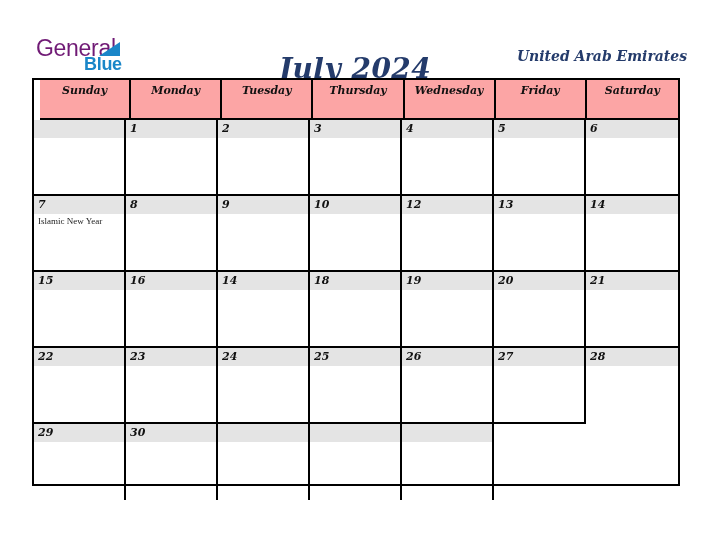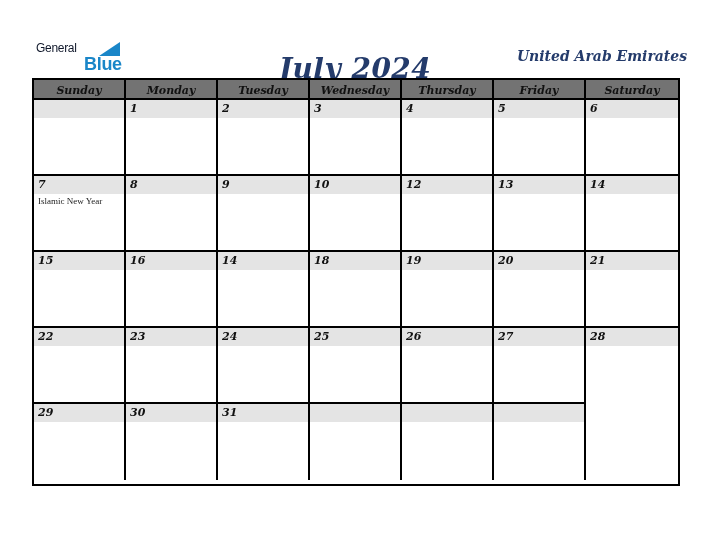--- a/index.html
+++ b/index.html
@@ -1,34 +1,34 @@
 <!DOCTYPE html>
 <html><head>
 <meta charset="utf-8">
 <style>
   html, body { margin: 0; padding: 0; background: #ffffff; }
   body { width: 712px; height: 550px; position: relative; overflow: hidden;
          font-family: "DejaVu Sans", sans-serif; }
   .logo { position: absolute; left: 36px; top: 38px; width: 92px; height: 36px; }
   .logo .general { position: absolute; left: 0; top: 0; font-family: "Liberation Sans", sans-serif;
-                   font-size: 12px; color: #0f172a; letter-spacing: -0.3px; line-height: 20px; }
+                   font-size: 23px; color: #701a75; letter-spacing: -0.3px; line-height: 20px; }
   .logo .blue { position: absolute; left: 48px; top: 16px; font-family: "Liberation Sans", sans-serif;
                 font-size: 18px; color: #1a86c8; line-height: 20px; letter-spacing: -0.3px; font-weight: bold; }
   .logo .tri { position: absolute; left: 63px; top: 4px; width: 0; height: 0;
                border-left: 21px solid transparent; border-bottom: 14px solid #1a86c8; }
   .title { position: absolute; left: 230px; top: 52px; width: 250px; text-align: center;
            font-family: "DejaVu Serif", serif; font-style: italic; font-weight: bold;
            font-size: 28px; color: #243b6b; letter-spacing: 0.5px; }
   .country { position: absolute; left: 500px; top: 48px; width: 204px; text-align: center;
              font-family: "DejaVu Serif", serif; font-style: italic; font-weight: bold;
              font-size: 14px; color: #243b6b; }
   .cal { position: absolute; left: 32px; top: 78px; width: 648px; height: 408px;
          border: 2px solid #000; box-sizing: border-box; }
-  .hdr { display: grid; grid-template-columns: repeat(7, 1fr); height: 20px;
-         background: #737373; border-bottom: 2px solid #000; box-sizing: border-box; }
+  .hdr { display: grid; grid-template-columns: repeat(7, 1fr); height: 40px;
+         background: #fca5a5; border-bottom: 2px solid #000; box-sizing: border-box; margin-left: 6px; }
   .hdr div { border-right: 2px solid #000; text-align: center; line-height: 22px;
              font-family: "DejaVu Serif", serif; font-style: italic; font-weight: bold;
              font-size: 11px; color: #111; }
   .hdr div:last-child { border-right: none; }
   .grid { display: grid; grid-template-columns: repeat(7, 1fr); grid-template-rows: repeat(5, 1fr);
           height: calc(100% - 24px); }
   .cell { border-right: 2px solid #000; border-bottom: 2px solid #000; position: relative; box-sizing: border-box; }
   .cell:nth-child(7n) { border-right: none; }
   .cell.lastrow { border-bottom: none; }
   .band { height: 18px; background: #e4e4e4; padding-left: 4px; box-sizing: border-box;
@@ -46,22 +46,22 @@
 </div>
 
 <div class="title">July 2024</div>
 <div class="country">United Arab Emirates</div>
 
 <div class="cal">
   <div class="hdr">
     <div>Sunday</div>
     <div>Monday</div>
     <div>Tuesday</div>
+    <div>Thursday</div>
     <div>Wednesday</div>
-    <div>Thursday</div>
     <div>Friday</div>
     <div>Saturday</div>
   </div>
   <div class="grid" id="grid">
       <div class="cell">
         <div class="band"></div>
       </div>
       <div class="cell">
         <div class="band">1</div>
       </div>
@@ -144,23 +144,20 @@
       <div class="cell lastrow">
         <div class="band">28</div>
       </div>
       <div class="cell lastrow">
         <div class="band">29</div>
       </div>
       <div class="cell lastrow">
         <div class="band">30</div>
       </div>
       <div class="cell lastrow">
-        <div class="band">31</div>
-      </div>
-      <div class="cell lastrow">
         <div class="band"></div>
       </div>
       <div class="cell lastrow">
         <div class="band"></div>
       </div>
       <div class="cell lastrow">
         <div class="band"></div>
       </div>
     </div>
 </div>

